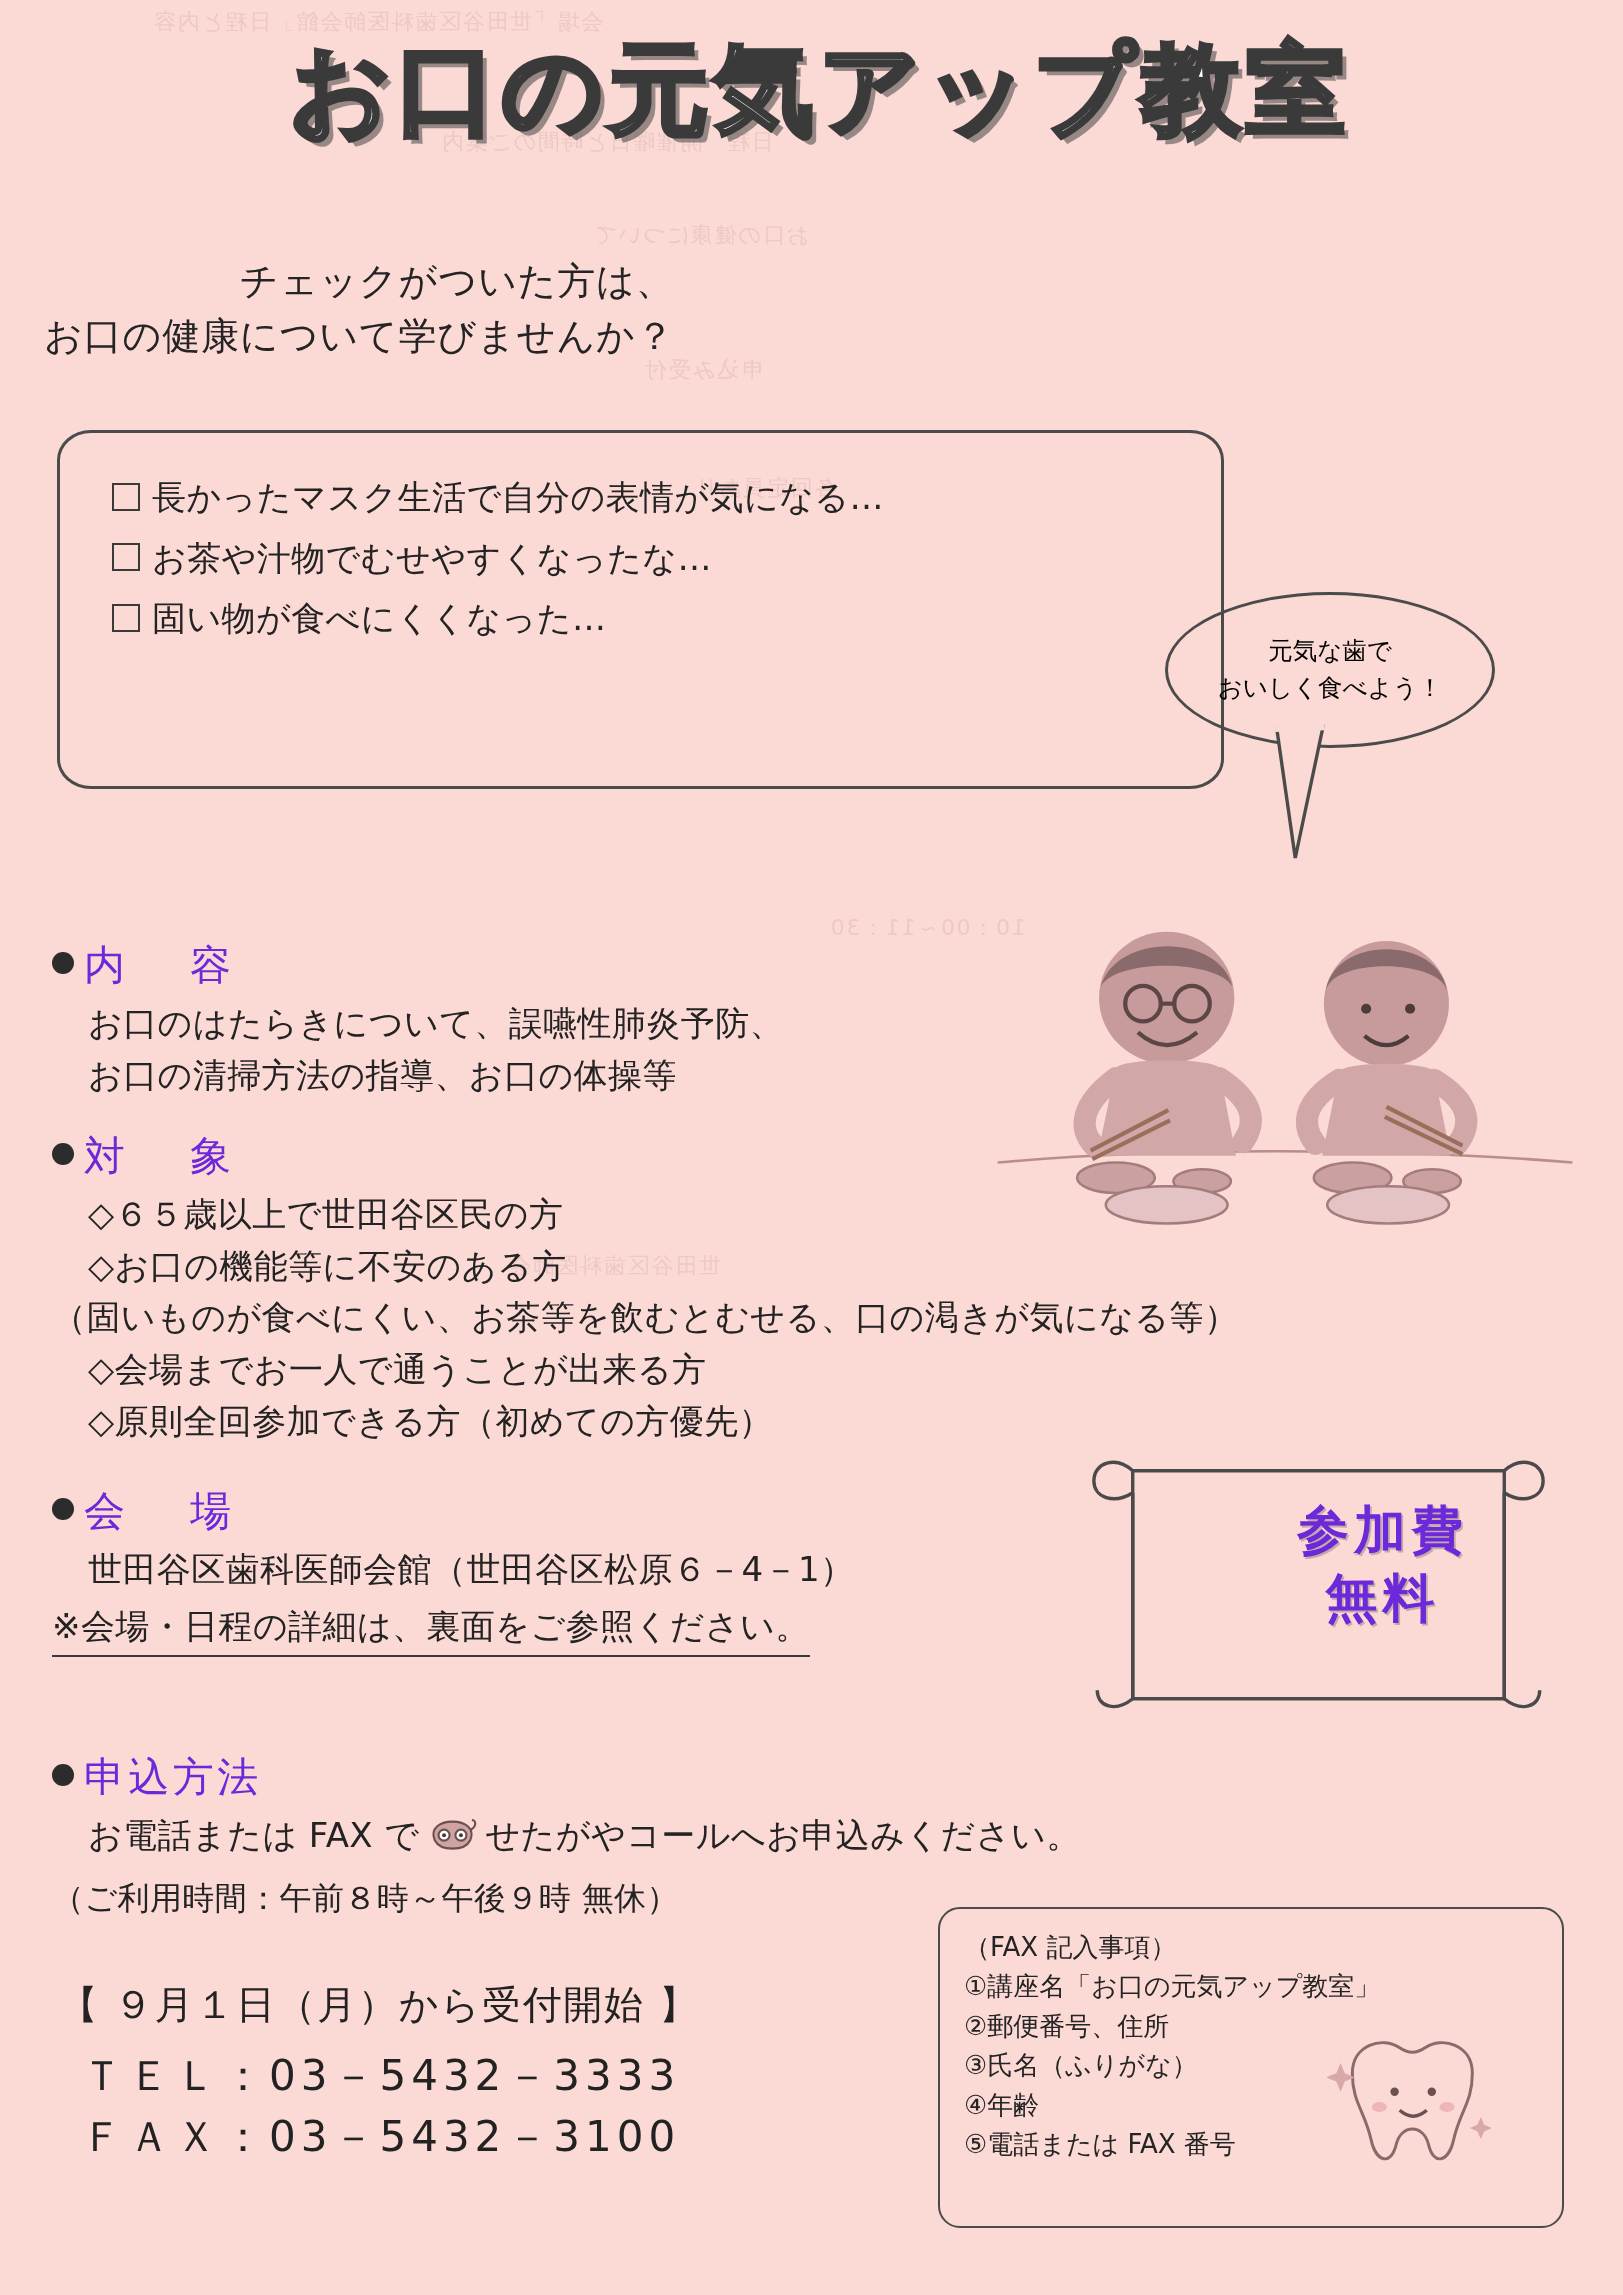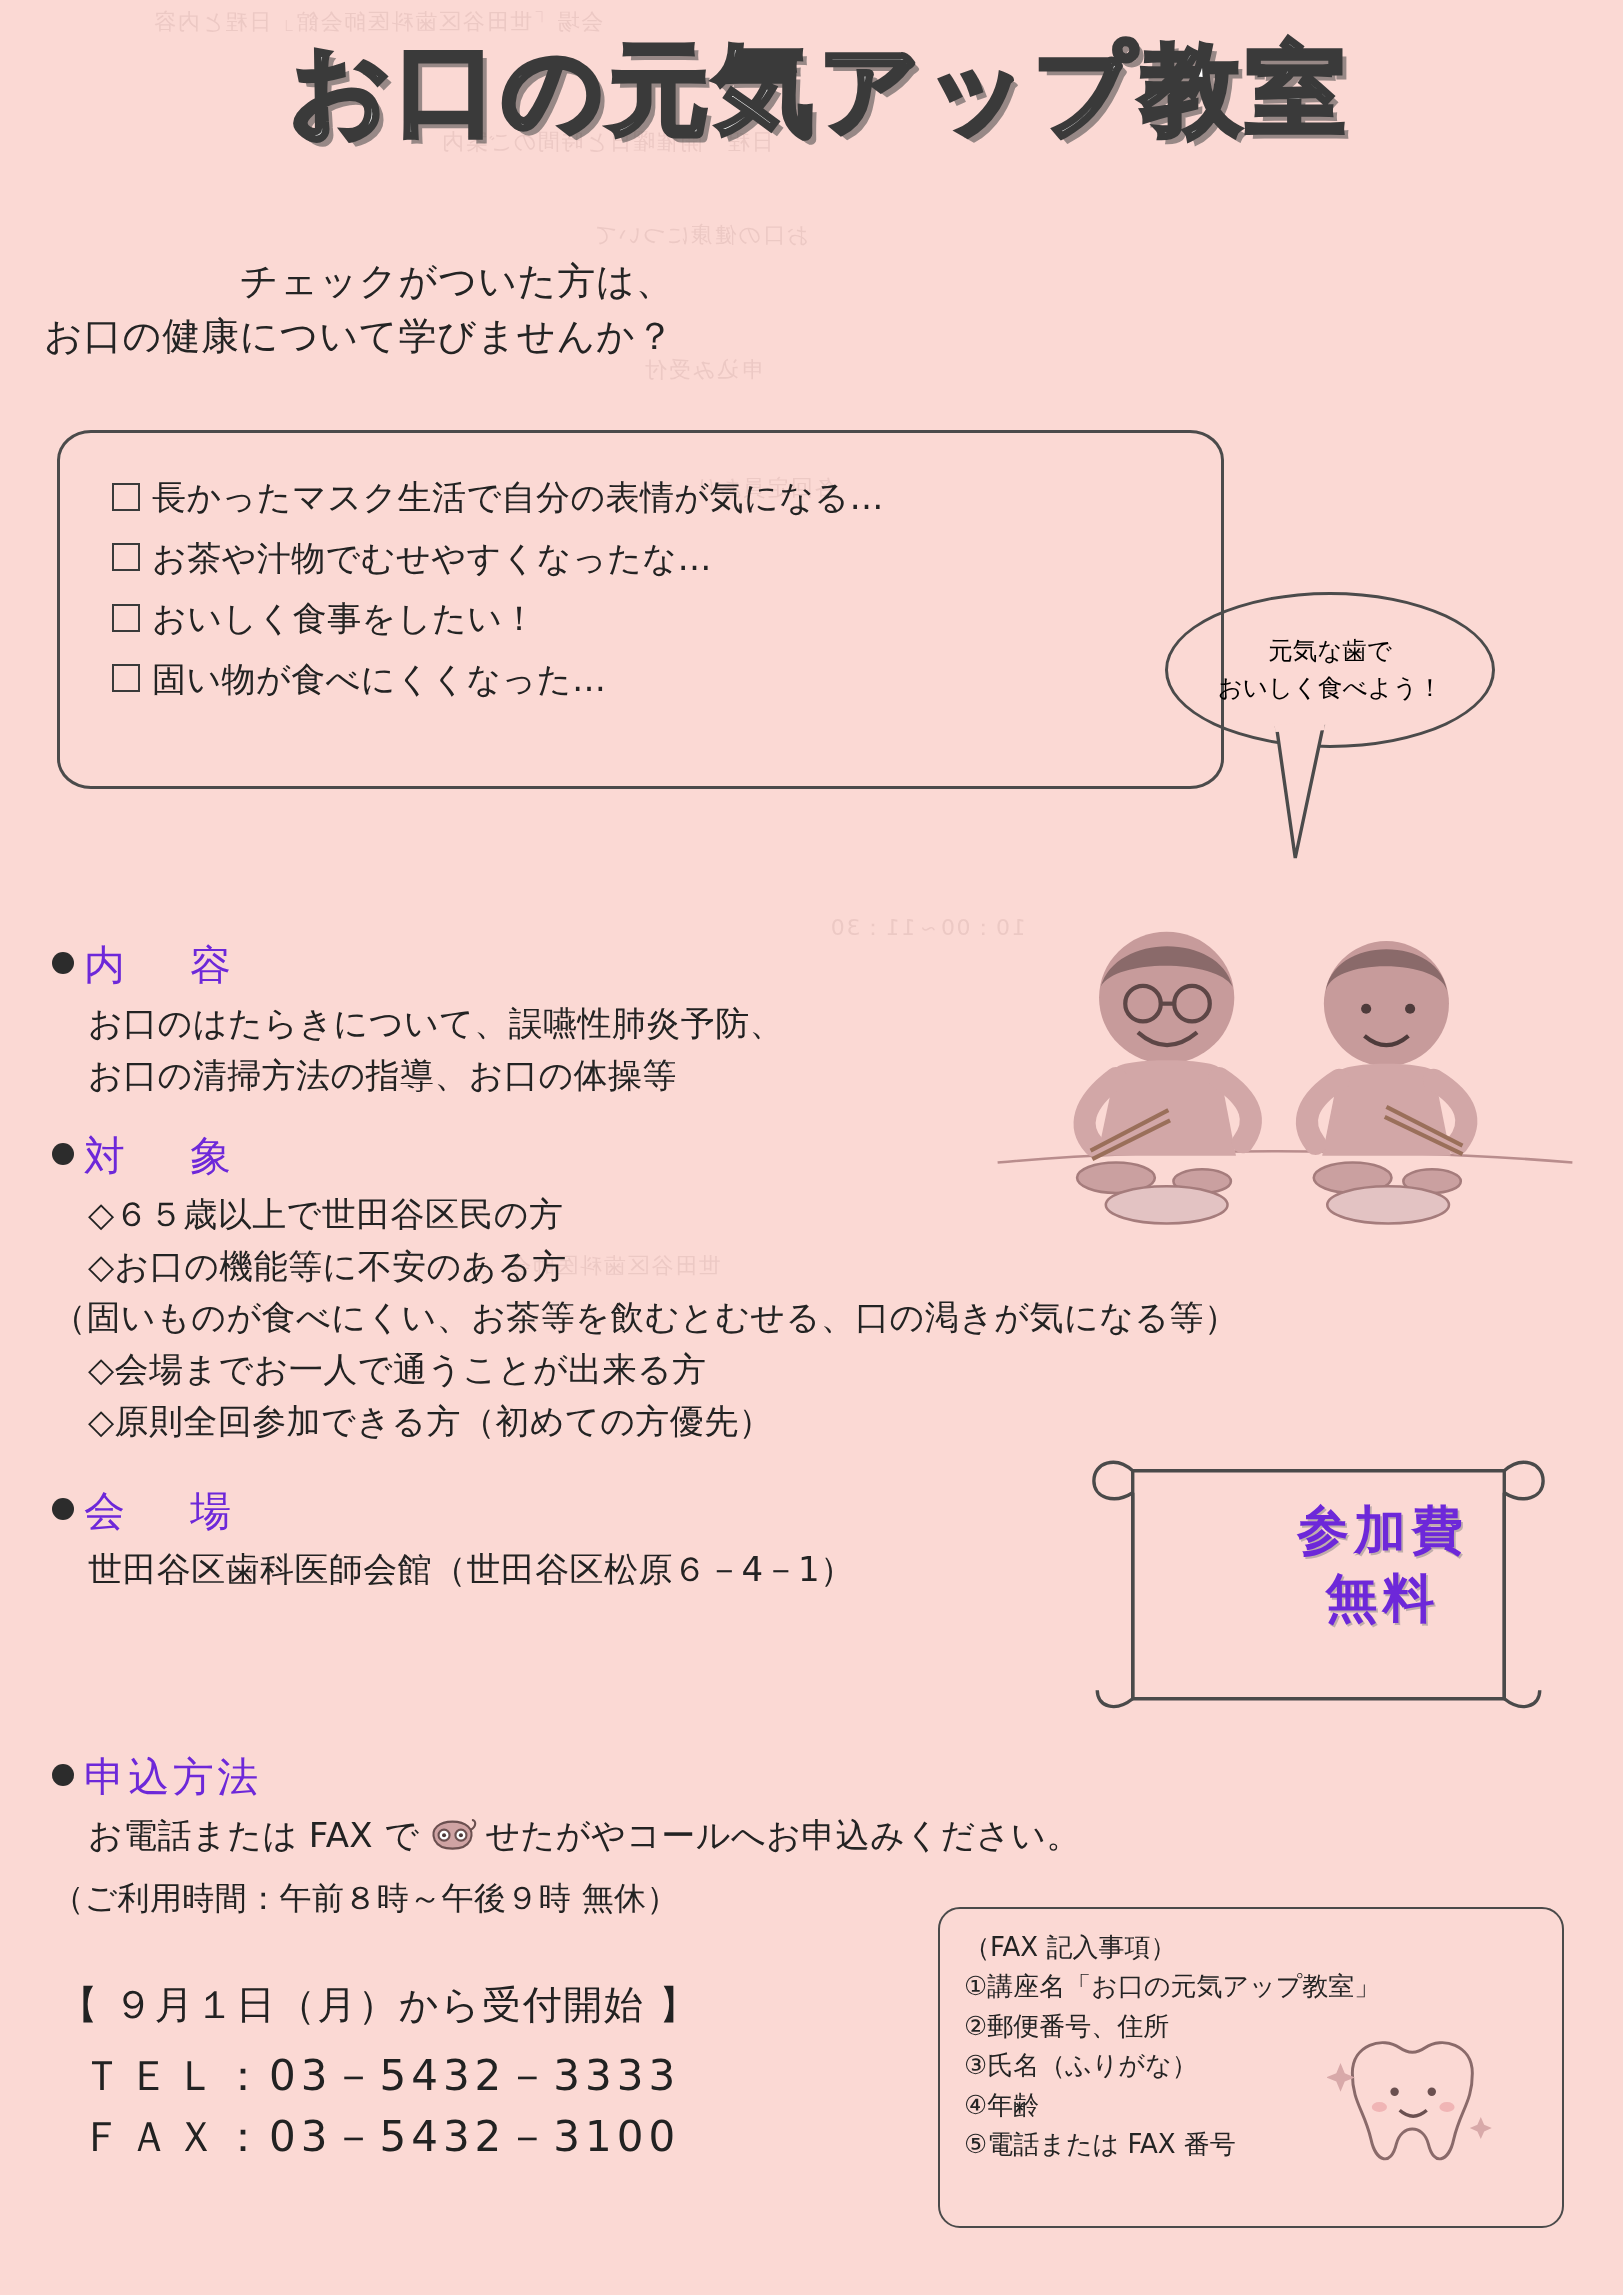--- a/index.html
+++ b/index.html
@@ -230,21 +230,20 @@
   <div class="title">お口の元気アップ教室</div>
 
   <div class="lead">
     <div>チェックがついた方は、</div>
     <div>お口の健康について学びませんか？</div>
   </div>
 
   <div class="checkbox-bubble">
     <div class="line"><span class="cb"></span><span>長かったマスク生活で自分の表情が気になる…</span></div>
     <div class="line"><span class="cb"></span><span>お茶や汁物でむせやすくなったな…</span></div>
-    <div class="line"><span class="cb"></span><span>おいしく食事をしたい！</span></div>
     <div class="line"><span class="cb"></span><span>固い物が食べにくくなった…</span></div>
   </div>
 
   <div class="round-bubble">
     <div>元気な歯で</div>
     <div>おいしく食べよう！</div>
   </div>
   <svg width="118" height="152" style="position:absolute;left:1243px;top:723px;" viewBox="0 0 140 180">
     <path d="M40,6 L95,4 L62,160 Z" fill="#fbd9d4" stroke="#4b4b4b" stroke-width="4"></path>
     <path d="M38,6 L97,4" stroke="#fbd9d4" stroke-width="9"></path>
@@ -310,20 +309,21 @@
       <div class="noindent">（固いものが食べにくい、お茶等を飲むとむせる、口の渇きが気になる等）</div>
       <div>◇会場までお一人で通うことが出来る方</div>
       <div>◇原則全回参加できる方（初めての方優先）</div>
     </div>
   </div>
 
   <div class="sec" style="top:1484px;">
     <div class="sec-head"><span class="bullet"></span><span>会　場</span></div>
     <div class="sec-body">
       <div>世田谷区歯科医師会館（世田谷区松原６－4－1）</div>
+      <div class="noindent" style="margin-top:5px;"><span class="underline-txt">※会場・日程の詳細は、裏面をご参照ください。</span></div>
     </div>
   </div>
 
   <div class="sec" style="top:1750px;">
     <div class="sec-head" style="letter-spacing:3.4px;"><span class="bullet"></span><span>申込方法</span></div>
     <div class="sec-body">
       <div style="display:flex;align-items:center;gap:8.5px;">
         <span>お電話または FAX で</span>
         <svg width="49" height="36" viewBox="0 0 58 42">
           <path d="M8,26 C2,12 14,4 29,4 C44,4 56,12 50,26 C46,34 38,36 29,36 C20,36 12,34 8,26 Z" fill="#cfa3a3" stroke="#6b5050" stroke-width="2.5"></path>

